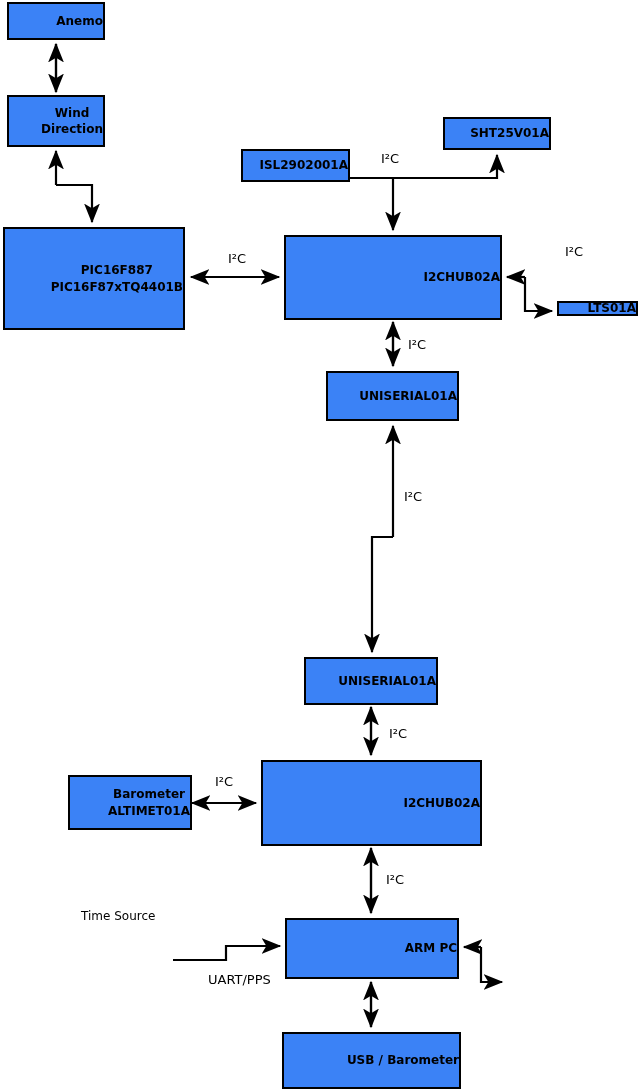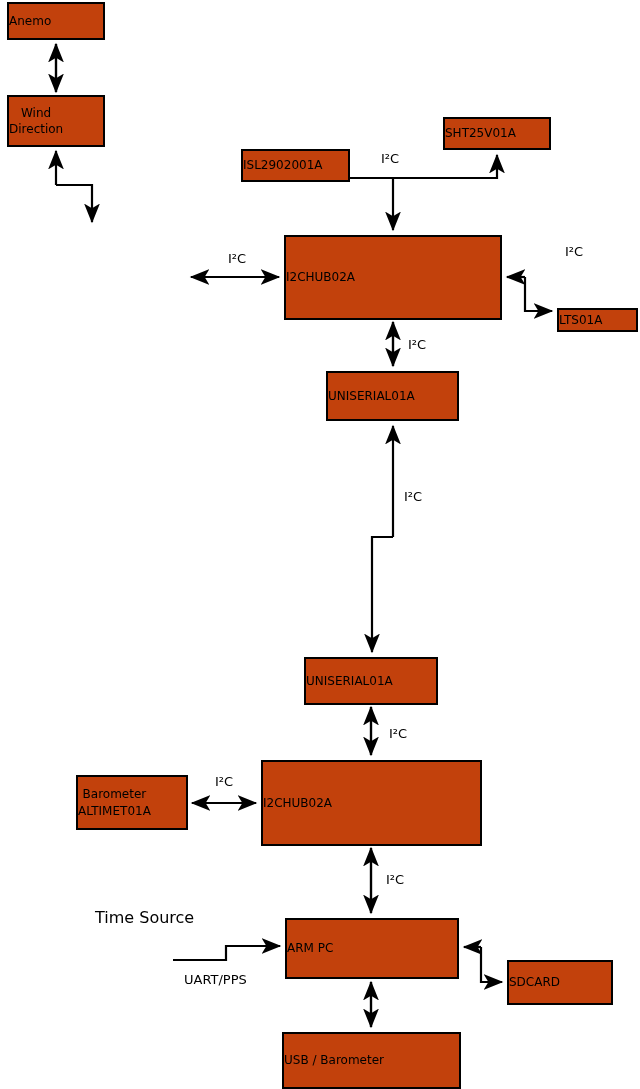--- a/index.html
+++ b/index.html
@@ -20,51 +20,51 @@
     left: 0;
     top: 0;
     width: 640px;
     height: 1089px;
     pointer-events: none;
   }
   .node {
     position: absolute;
     box-sizing: border-box;
     border: 2px solid #000000;
-    background: #c2410c;
+    background: #3b82f6;
     display: flex;
     align-items: center;
-    justify-content: flex-start;
+    justify-content: flex-end;
     text-align: center;
     color: #000000;
     font-size: 12px;
     line-height: 1.35;
     z-index: 2;
+    font-weight: bold;
   }
   .node .lbl {
     display: block;
     white-space: pre-line;
   }
   .edge-label {
     position: absolute;
     color: #000000;
     font-size: 13px;
     line-height: 1;
     white-space: nowrap;
     z-index: 3;
     background: transparent;
   }
   .free-label {
     position: absolute;
     color: #000000;
-    font-size: 16px;
+    font-size: 12px;
     line-height: 1;
     white-space: nowrap;
     z-index: 3;
-    margin-left: 14px;
   }
 </style>
 </head>
 <body>
 
 <div id="canvas">
 
   <svg id="edges" viewBox="0 0 640 1089" width="640" height="1089" xmlns="http://www.w3.org/2000/svg">
     <defs>
       <marker id="ah" markerWidth="10" markerHeight="10" refX="8.4" refY="3.6" orient="auto" markerUnits="strokeWidth">
@@ -116,72 +116,73 @@
 
   <div class="node" style="left:7px;top:2px;width:98px;height:38px;">
     <span class="lbl">Anemo</span>
   </div>
 
   <div class="node" style="left:7px;top:95px;width:98px;height:52px;">
     <span class="lbl">Wind
 Direction</span>
   </div>
 
+  <div class="node" style="left:3px;top:227px;width:182px;height:103px;">
+    <span class="lbl">PIC16F887
+PIC16F87xTQ4401B</span>
+  </div>
 
   <div class="node" style="left:241px;top:117px;width:109px;height:33px;margin-top:32px;">
     <span class="lbl">ISL2902001A</span>
   </div>
 
   <div class="node" style="left:443px;top:117px;width:108px;height:33px;">
     <span class="lbl">SHT25V01A</span>
   </div>
 
   <div class="node" style="left:284px;top:235px;width:218px;height:85px;">
     <span class="lbl">I2CHUB02A</span>
   </div>
 
-  <div class="node" style="left:557px;top:308px;width:81px;height:24px;">
+  <div class="node" style="left:557px;top:301px;width:81px;height:15px;">
     <span class="lbl">LTS01A</span>
   </div>
 
   <div class="node" style="left:326px;top:371px;width:133px;height:50px;">
     <span class="lbl">UNISERIAL01A</span>
   </div>
 
   <div class="node" style="left:304px;top:657px;width:134px;height:48px;">
     <span class="lbl">UNISERIAL01A</span>
   </div>
 
   <div class="node" style="left:261px;top:760px;width:221px;height:86px;">
     <span class="lbl">I2CHUB02A</span>
   </div>
 
-  <div class="node" style="left:76px;top:775px;width:112px;height:55px;">
+  <div class="node" style="left:68px;top:775px;width:124px;height:55px;">
     <span class="lbl">Barometer
 ALTIMET01A</span>
   </div>
 
 
   <div class="node" style="left:285px;top:918px;width:174px;height:61px;">
     <span class="lbl">ARM PC</span>
   </div>
 
-  <div class="node" style="left:507px;top:960px;width:106px;height:45px;">
-    <span class="lbl">SDCARD</span>
-  </div>
 
   <div class="node" style="left:282px;top:1032px;width:179px;height:57px;">
     <span class="lbl">USB / Barometer</span>
   </div>
 
   <div class="edge-label" style="left:381px;top:152px;">I²C</div>
   <div class="edge-label" style="left:228px;top:252px;">I²C</div>
   <div class="edge-label" style="left:565px;top:245px;">I²C</div>
   <div class="edge-label" style="left:408px;top:338px;">I²C</div>
   <div class="edge-label" style="left:404px;top:490px;">I²C</div>
   <div class="edge-label" style="left:389px;top:727px;">I²C</div>
   <div class="edge-label" style="left:215px;top:775px;">I²C</div>
   <div class="edge-label" style="left:386px;top:873px;">I²C</div>
-  <div class="edge-label" style="left:184px;top:973px;">UART/PPS</div>
+  <div class="edge-label" style="left:208px;top:973px;">UART/PPS</div>
 
   <div class="free-label" style="left:81px;top:910px;">Time Source</div>
 
 </div>
 
 </body></html>

